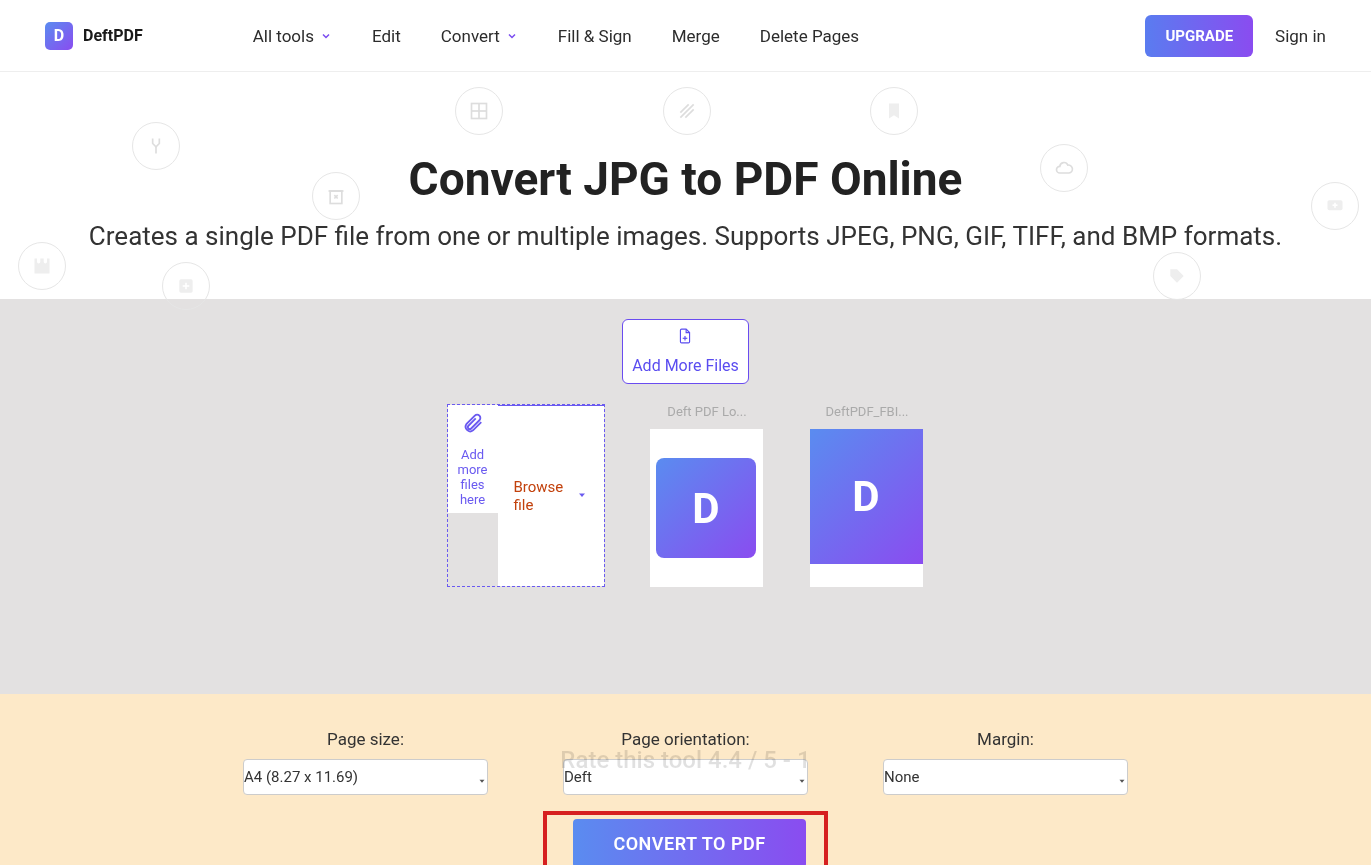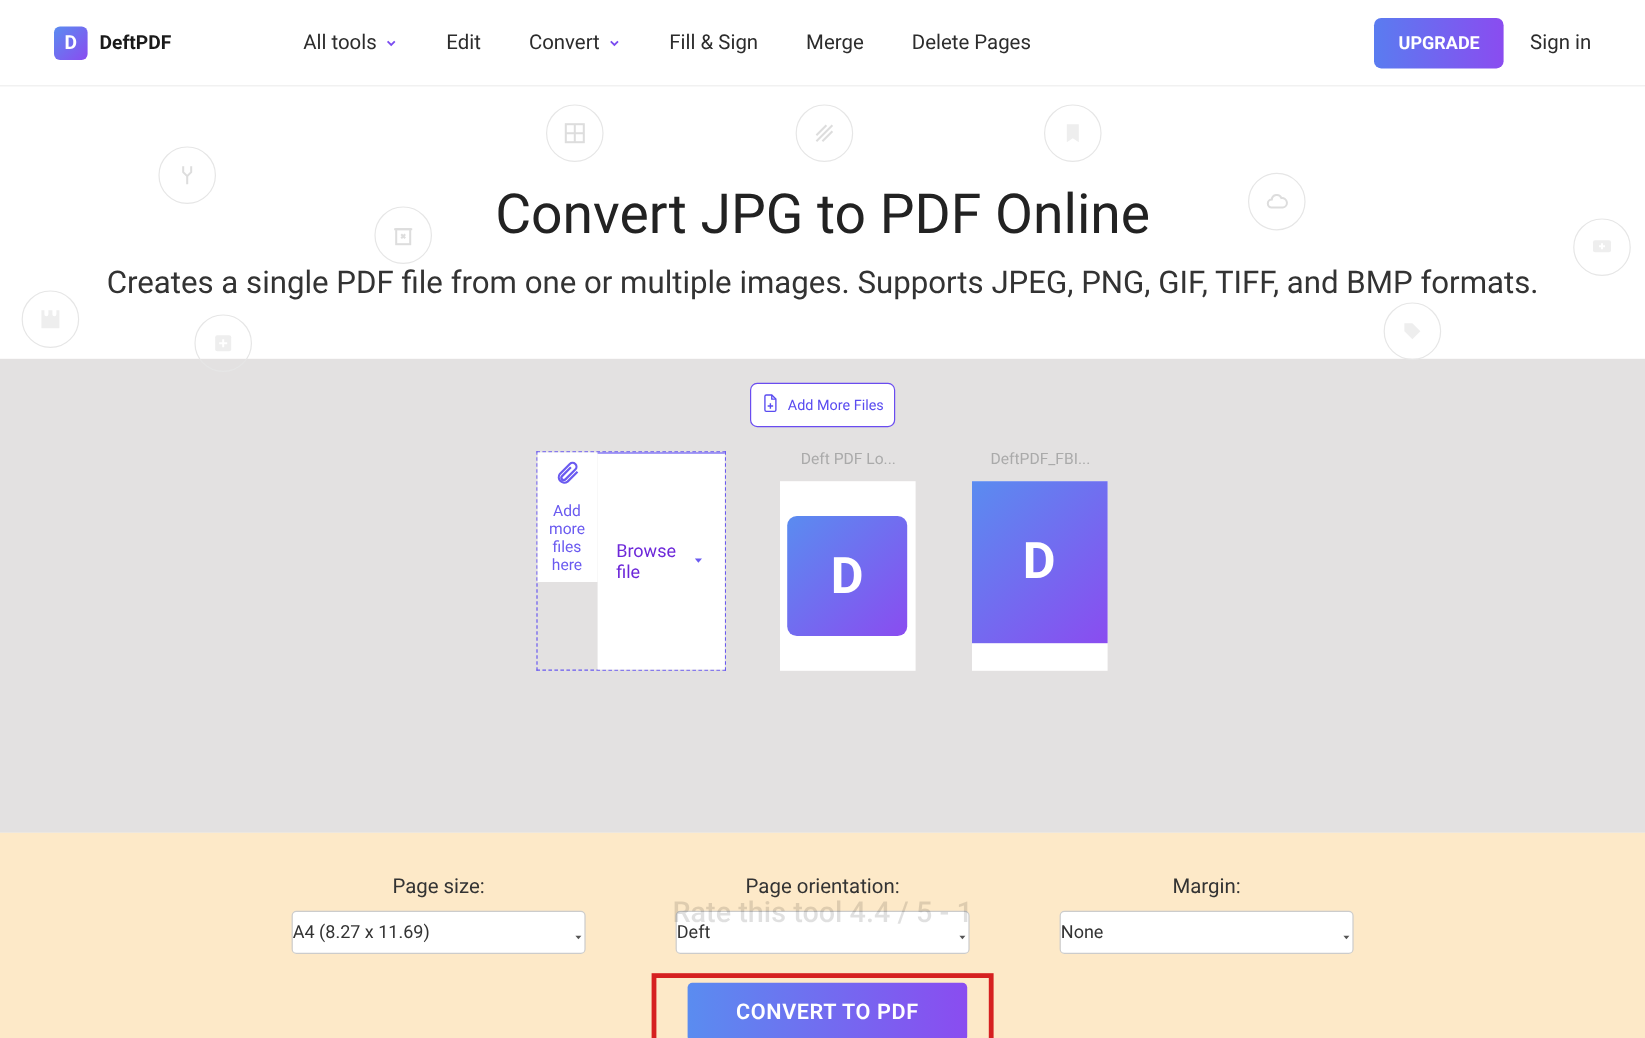--- a/index.html
+++ b/index.html
@@ -42,21 +42,21 @@
 }
 .signin { font-size: 17px; color: #2c2c2c; cursor: pointer; }
 
 
 .hero {
   position: relative;
   text-align: center;
   padding: 80px 40px 45px;
 }
 .hero h1 {
-  font-size: 46px; font-weight: 400; color: #222; margin-bottom: 12px;
+  font-size: 46px; font-weight: 700; color: #222; margin-bottom: 12px;
 }
 .hero p {
   font-size: 26px; color: #333; line-height: 1.4;
 }
 .bg-circle {
   position: absolute;
   border: 1px solid #e6e6e6;
   border-radius: 50%;
   width: 48px; height: 48px;
   display: flex; align-items: center; justify-content: center;
@@ -68,42 +68,42 @@
 .workspace {
   background: #e3e1e1;
   padding: 20px 0 90px;
   min-height: 395px;
 }
 .add-more-row { text-align: center; }
 .add-more-btn {
   display: inline-flex; align-items: center; gap: 8px;
   border: 1px solid #6a4cf0; color: #5a4cf0;
   padding: 8px 9px; border-radius: 6px; background: #fff;
-  font-size: 12px; cursor: pointer;
+  font-size: 16px; cursor: pointer; flex-direction: column;
 }
 .files-row {
   display: flex; justify-content: center; gap: 45px; margin-top: 20px;
 }
 .upload-card {
   width: 158px;
   border: 1px dashed #6a5af0;
   display: flex; flex-direction: row;
 }
 .upload-top {
   flex: 1; background: #fff;
   display: flex; flex-direction: column; align-items: center; justify-content: center;
   padding: 18px 10px; gap: 10px;
   color: #6a5af0; font-size: 13px; text-align: center;
   height: 108px;
 }
 .upload-top svg { width: 22px; height: 22px; }
 .browse-row {
   background: #fff; border-top: 1px solid #6a5af0;
   display: flex; align-items: center; justify-content: space-between;
-  padding: 0 16px; color: #6d28d9; font-size: 15px; cursor: pointer;
+  padding: 0 16px; color: #c2410c; font-size: 15px; cursor: pointer;
 }
 .browse-row svg { width: 12px; height: 12px; }
 .file-card { width: 115px; text-align: center; }
 .file-name {
   font-size: 13px; color: #aaa; white-space: nowrap;
   overflow: hidden; text-overflow: ellipsis; margin-bottom: 6px;
   max-width: 100px; display: inline-block;
 }
 .file-thumb {
   width: 113px; height: 158px; background: #fff;

